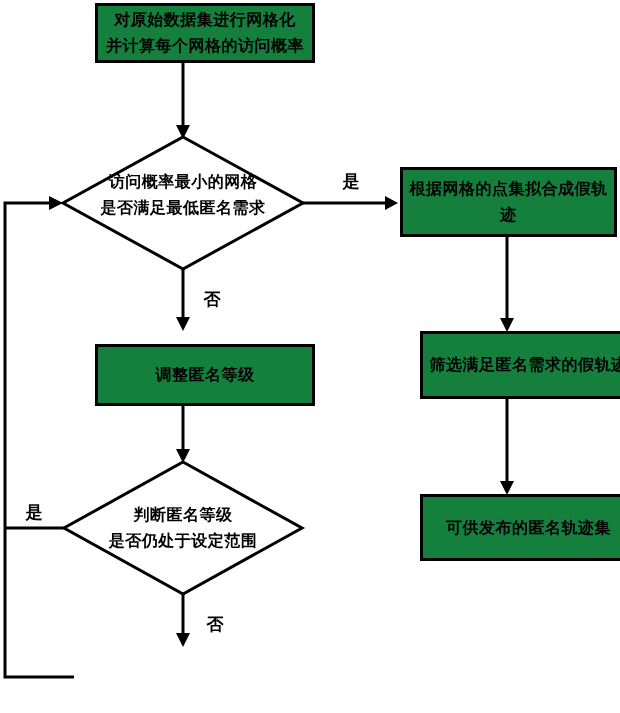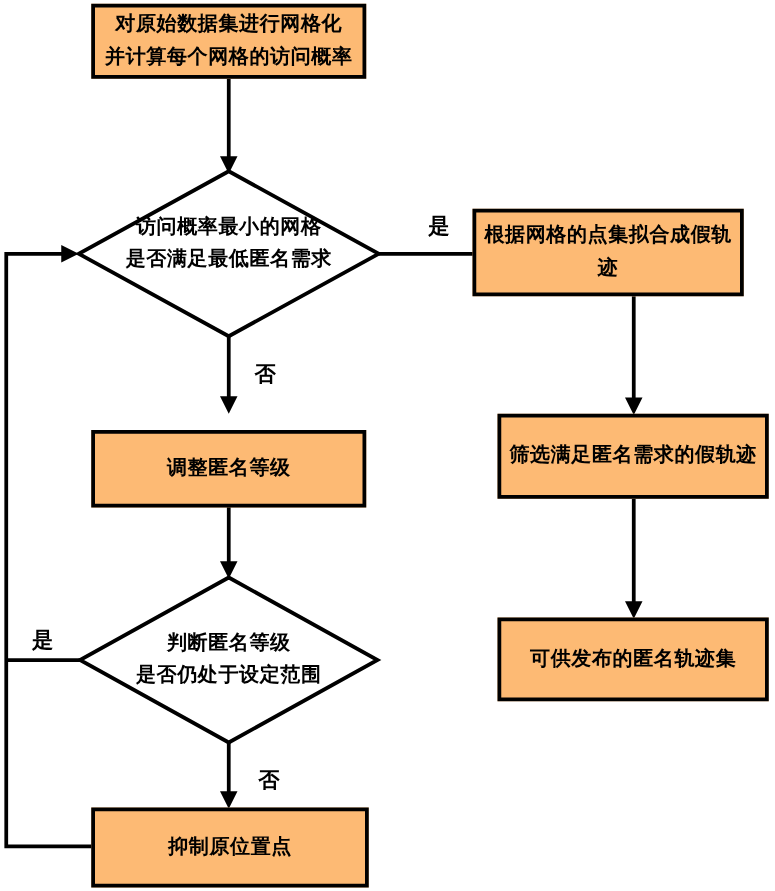--- a/index.html
+++ b/index.html
@@ -20,30 +20,31 @@
     position: absolute;
     left: 0;
     top: 0;
     width: 620px;
     height: 713px;
   }
   .node {
     position: absolute;
     box-sizing: border-box;
     border: 3px solid #000000;
-    background: #fdba74;
+    background: #15803d;
     display: flex;
     align-items: center;
     justify-content: center;
     text-align: center;
     font-weight: bold;
     font-size: 16px;
     line-height: 26px;
     white-space: pre-line;
     letter-spacing: 0.5px;
+    margin-left: 22px;
   }
   .diamond-label {
     position: absolute;
     display: flex;
     align-items: center;
     justify-content: center;
     text-align: center;
     font-weight: bold;
     font-size: 16px;
     line-height: 26px;
@@ -123,23 +124,20 @@
   </div>
 
   <div class="node box-publish">
     <span>可供发布的匿名轨迹集</span>
   </div>
 
   <div class="node box-filter">
     <span>筛选满足匿名需求的假轨迹</span>
   </div>
 
-  <div class="node box-suppress">
-    <span>抑制原位置点</span>
-  </div>
 
   <div class="diamond-label dlabel-check1">访问概率最小的网格
 是否满足最低匿名需求</div>
 
   <div class="diamond-label dlabel-check2">判断匿名等级
 是否仍处于设定范围</div>
 
   <div class="edge-label elabel-yes1">是</div>
   <div class="edge-label elabel-no1">否</div>
   <div class="edge-label elabel-yes2">是</div>

